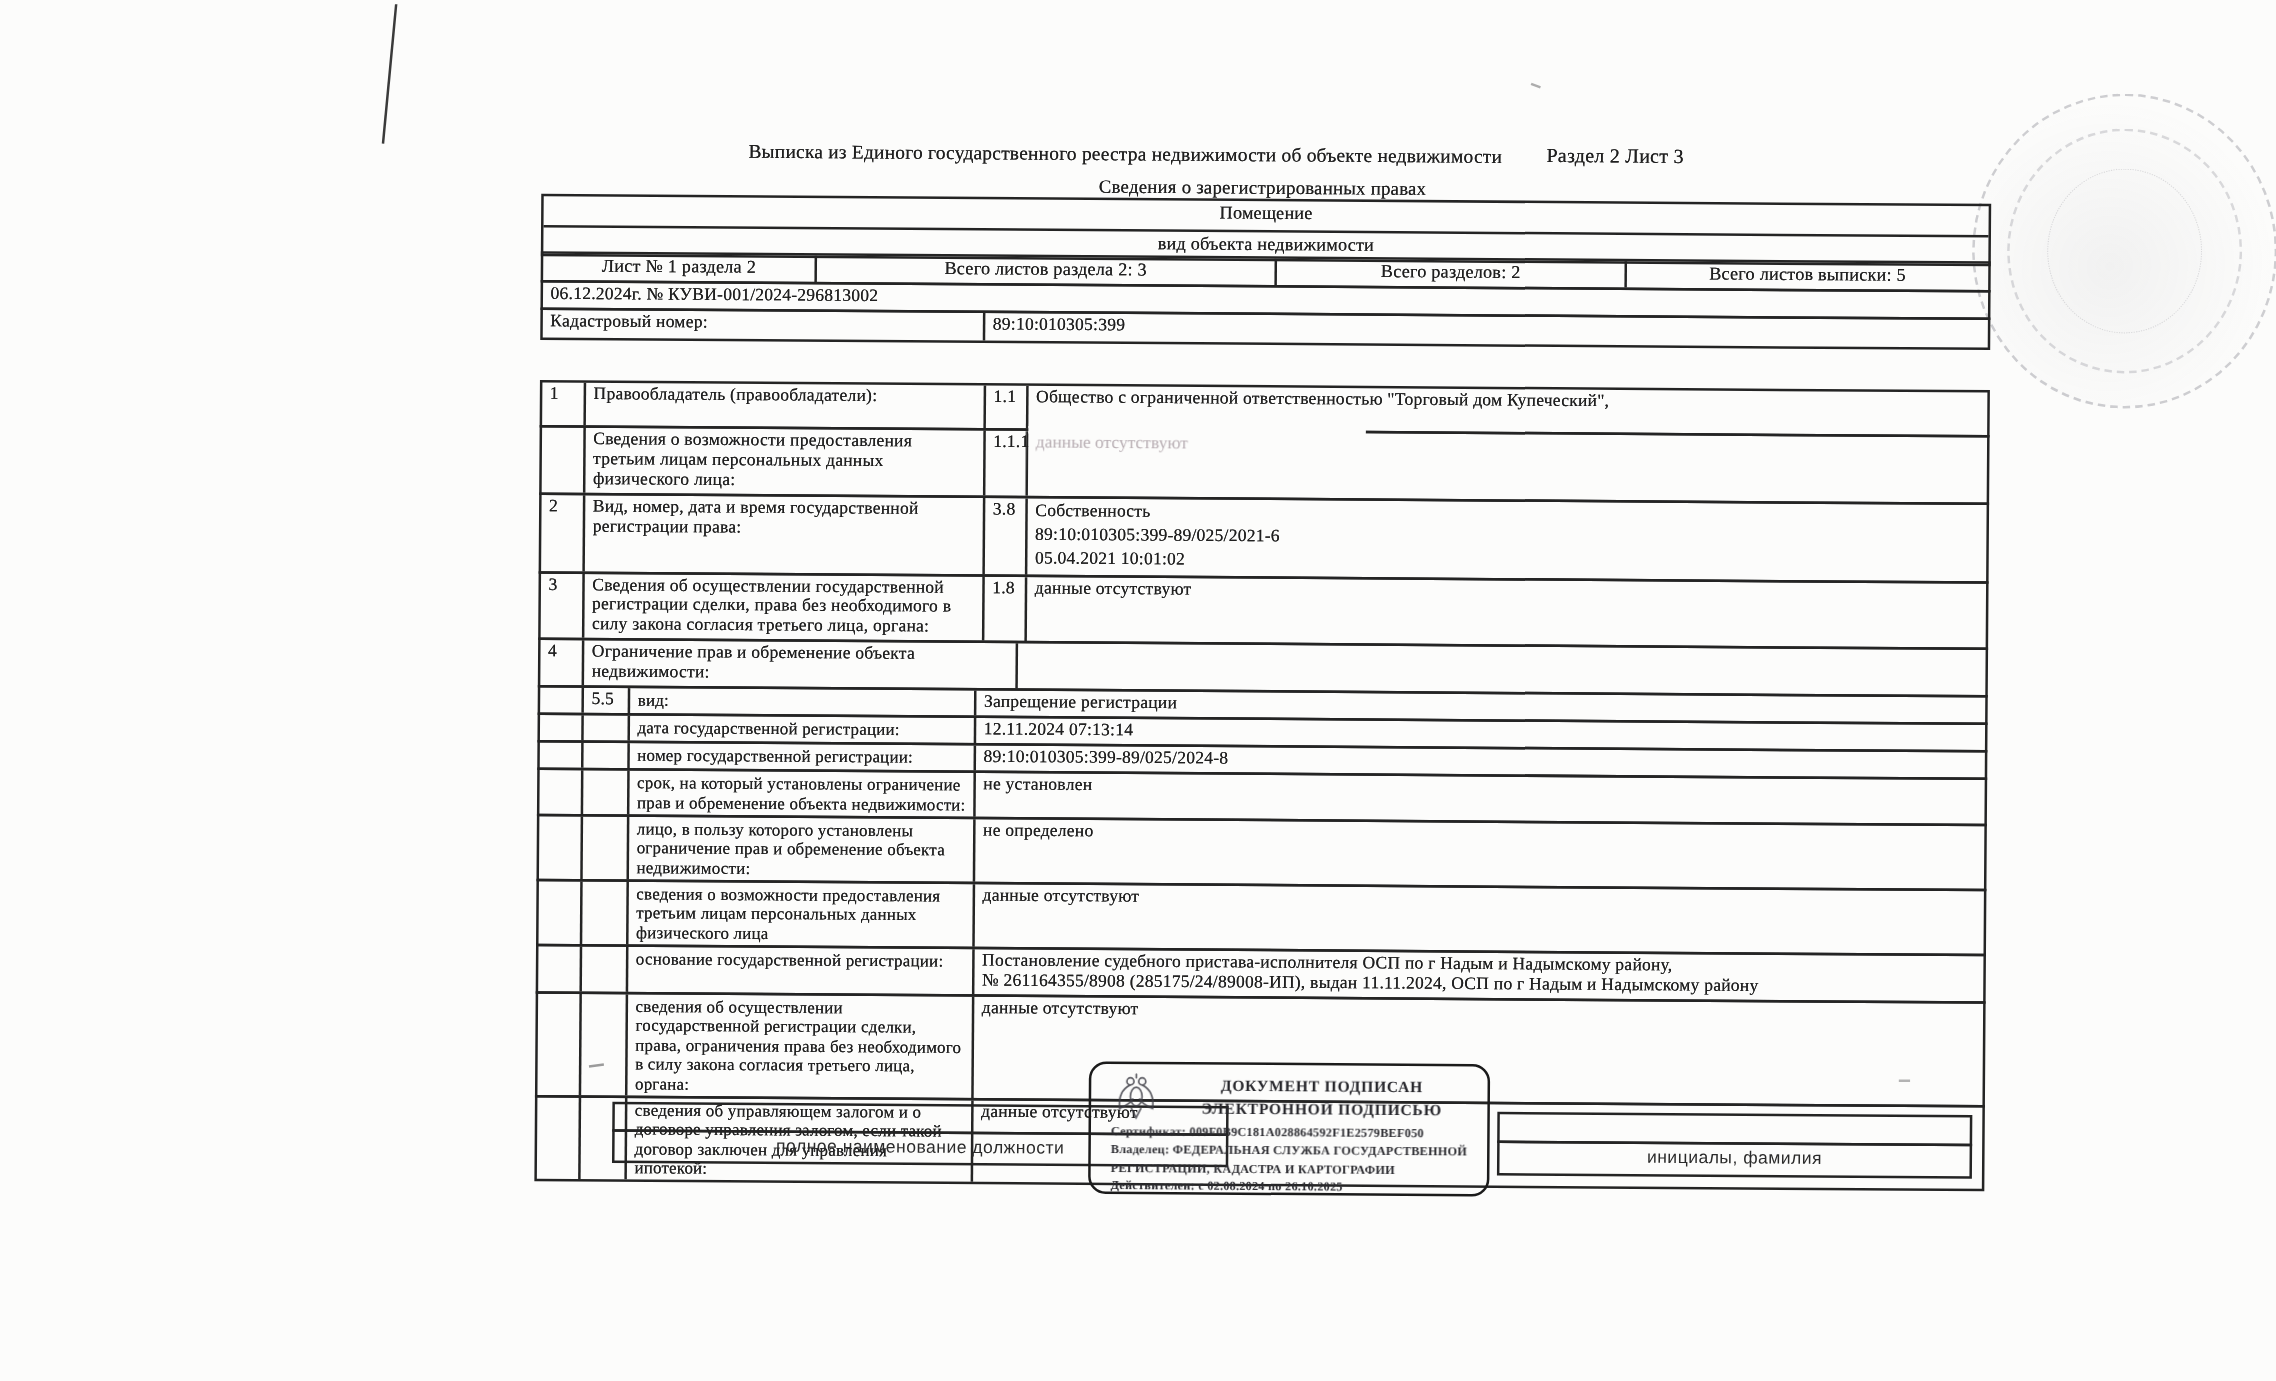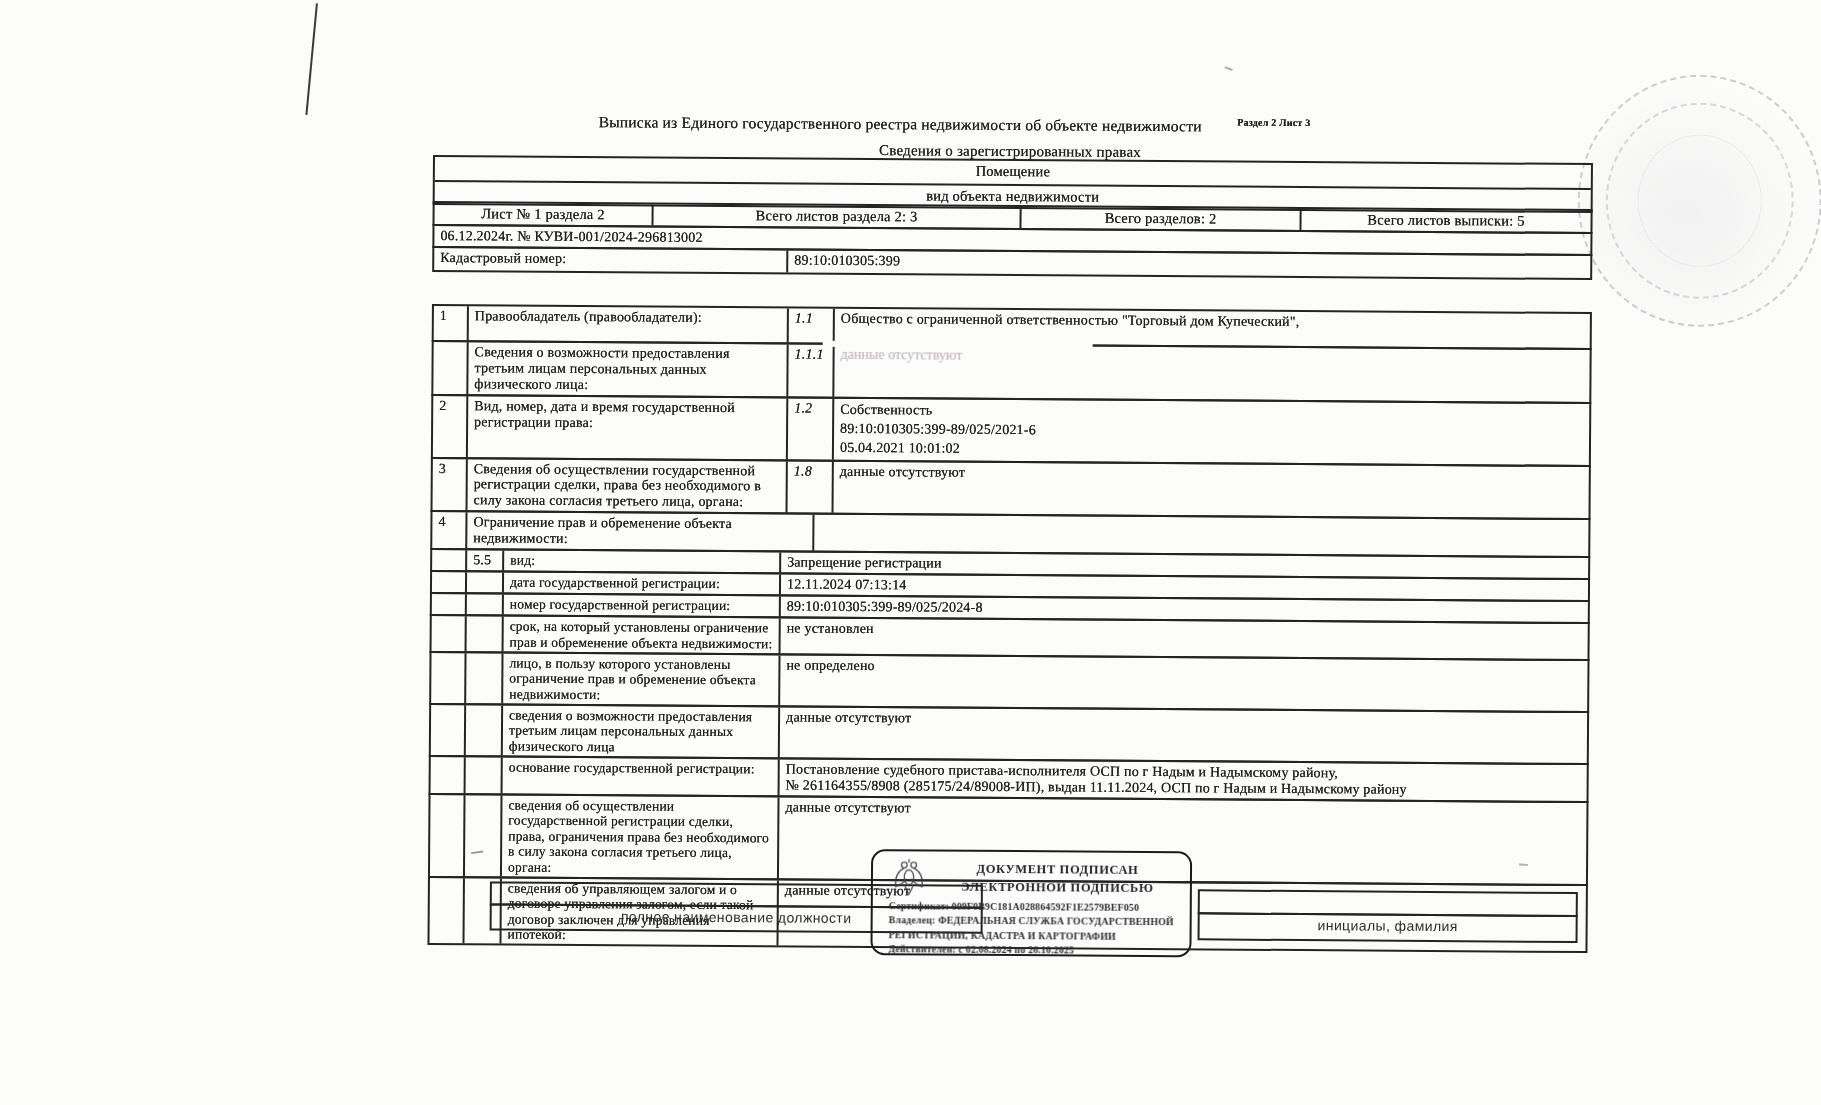--- a/index.html
+++ b/index.html
@@ -16,29 +16,29 @@
   }
   .txt{text-shadow:0 0 .5px #2a2a2a;letter-spacing:.2px;}
   
   .abs{position:absolute;box-sizing:border-box;}
   .trow{display:flex;border:2px solid #242424;margin-top:-2px;box-sizing:border-box;background:transparent;}
   .trow:first-child{margin-top:0;}
   .tcell{padding:2px 6px;box-sizing:border-box;font-size:14px;line-height:1.14;}
   .tcell + .tcell{border-left:2px solid #242424;}
   .w-num{width:33px;flex:none;}
   .w-label{width:320px;flex:none;}
-  .w-sub{width:46px;flex:none;font-style:italic;}
+  .w-sub{width:34px;flex:none;}
   .w-val{flex:1;min-width:0;}
   .w-sub4{width:37px;flex:none;}
   .w-label4{width:277px;flex:none;font-size:13.5px;}
   .vline3{line-height:1.35;}
   .faded{color:#b7adb2;filter:blur(.6px);}
   
   .page-title{left:430px;top:112px;width:940px;text-align:center;font-size:15.5px;}
-  .section-label{left:1237px;top:111px;font-size:10px;font-weight:bold;}
+  .section-label{left:1237px;top:111px;font-size:16px;}
   .page-subtitle{left:560px;top:139px;width:900px;text-align:center;font-size:15px;}
   .hdr-box{left:433px;top:155px;width:1160px;height:50px;border:2px solid #242424;}
   .hdr-row{height:25px;box-sizing:border-box;text-align:center;font-size:14.5px;padding-top:2px;}
   .hdr-row1{border-bottom:2px solid #242424;}
   .sheet-row{left:433px;top:203px;width:1160px;min-height:25px;}
   .sheet-row .tcell{text-align:center;font-size:14.5px;}
   .sc1{width:217px;flex:none;} .sc2{width:368px;flex:none;} .sc3{width:280px;flex:none;} .sc4{flex:1;}
   .date-row{left:433px;top:226px;width:1160px;min-height:24px;}
   .cad-row{left:433px;top:248px;width:1160px;min-height:26px;}
   .cadl{width:352px;flex:none;}
@@ -119,21 +119,21 @@
     <div class="trow" style="min-height:48px">
       <div class="tcell w-num"></div>
       <div class="tcell w-label txt">Сведения о возможности предоставления третьим лицам персональных данных физического лица:</div>
       <div class="tcell w-sub txt">1.1.1</div>
       <div class="tcell w-val faded">данные отсутствуют</div>
     </div>
 
     <div class="trow" style="min-height:44px">
       <div class="tcell w-num txt">2</div>
       <div class="tcell w-label txt">Вид, номер, дата и время государственной регистрации права:</div>
-      <div class="tcell w-sub txt">1.2</div>
+      <div class="tcell w-sub txt">3.8</div>
       <div class="tcell w-val vline3">
         <div class="txt">Собственность</div>
         <div class="txt">89:10:010305:399-89/025/2021-6</div>
         <div class="txt">05.04.2021 10:01:02</div>
       </div>
     </div>
 
     <div class="trow" style="min-height:52px">
       <div class="tcell w-num txt">3</div>
       <div class="tcell w-label txt">Сведения об осуществлении государственной регистрации сделки, права без необходимого в силу закона согласия третьего лица, органа:</div>

